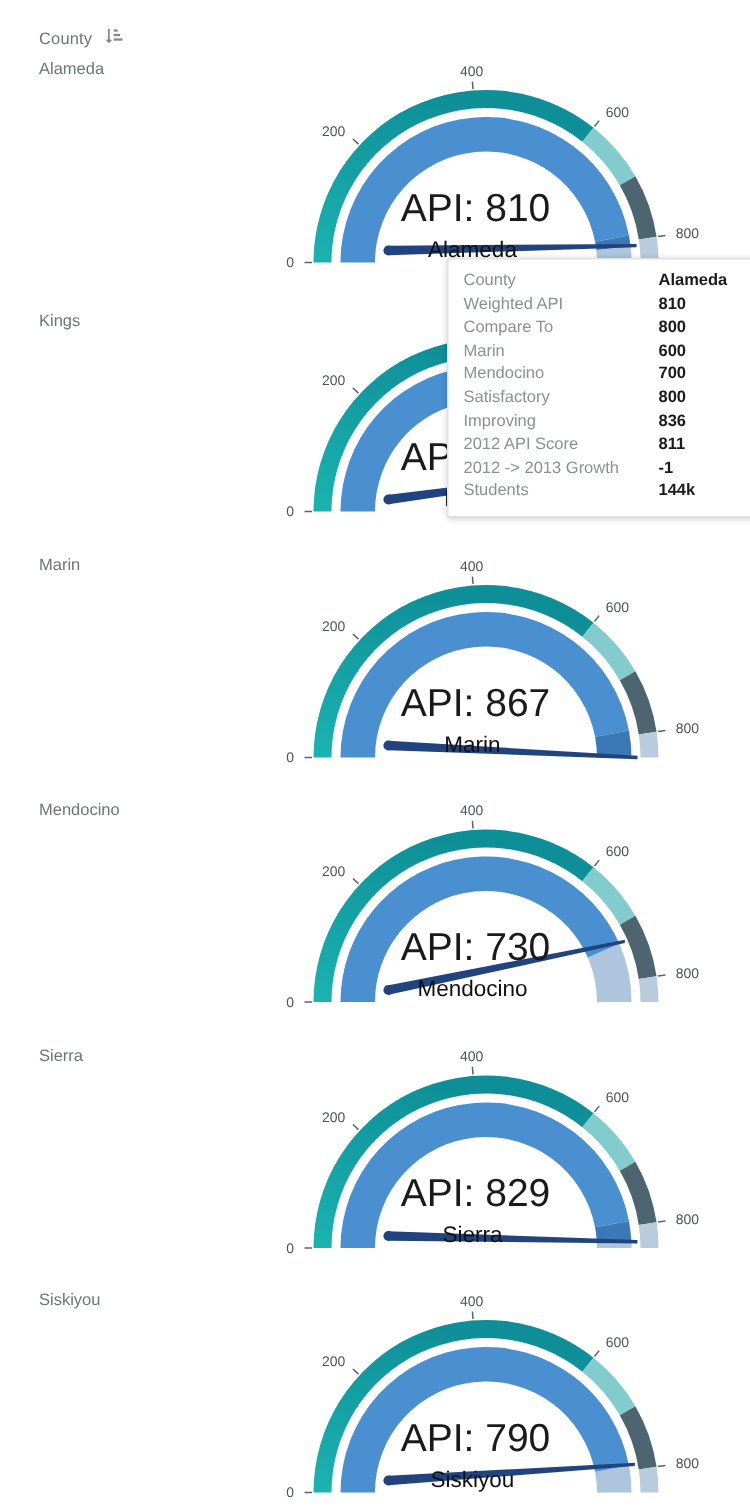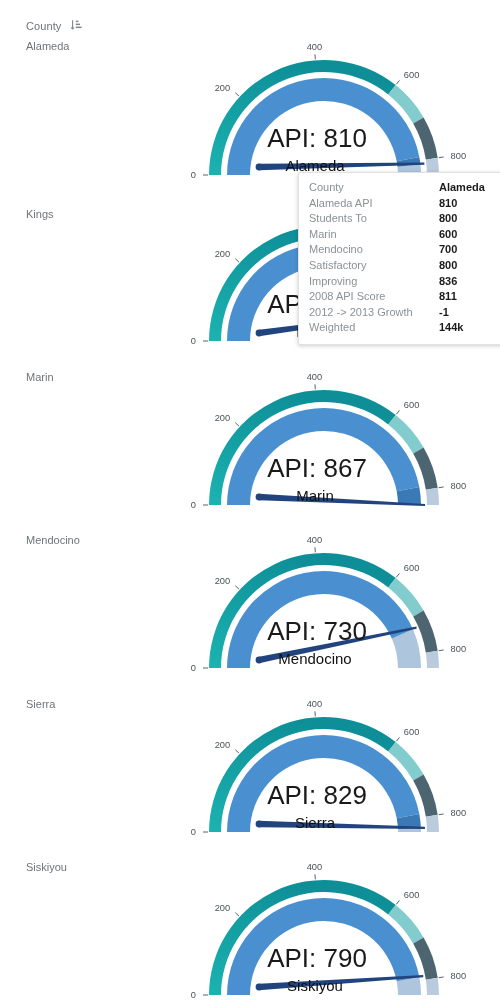--- a/index.html
+++ b/index.html
@@ -280,52 +280,52 @@
     </div>
 
   <div class="tt">
     <table>
       <tbody id="tt-body">
           <tr>
             <td class="k">County</td>
             <td class="v">Alameda</td>
           </tr>
           <tr>
-            <td class="k">Alameda API</td>
+            <td class="k">Weighted API</td>
             <td class="v">810</td>
           </tr>
           <tr>
-            <td class="k">Students To</td>
+            <td class="k">Compare To</td>
             <td class="v">800</td>
           </tr>
           <tr>
             <td class="k">Marin</td>
             <td class="v">600</td>
           </tr>
           <tr>
             <td class="k">Mendocino</td>
             <td class="v">700</td>
           </tr>
           <tr>
             <td class="k">Satisfactory</td>
             <td class="v">800</td>
           </tr>
           <tr>
             <td class="k">Improving</td>
             <td class="v">836</td>
           </tr>
           <tr>
-            <td class="k">2008 API Score</td>
+            <td class="k">2012 API Score</td>
             <td class="v">811</td>
           </tr>
           <tr>
             <td class="k">2012 -&gt; 2013 Growth</td>
             <td class="v">-1</td>
           </tr>
           <tr>
-            <td class="k">Weighted</td>
+            <td class="k">Students</td>
             <td class="v">144k</td>
           </tr>
         </tbody>
     </table>
   </div>
 
 </div>
 
 </body></html>

